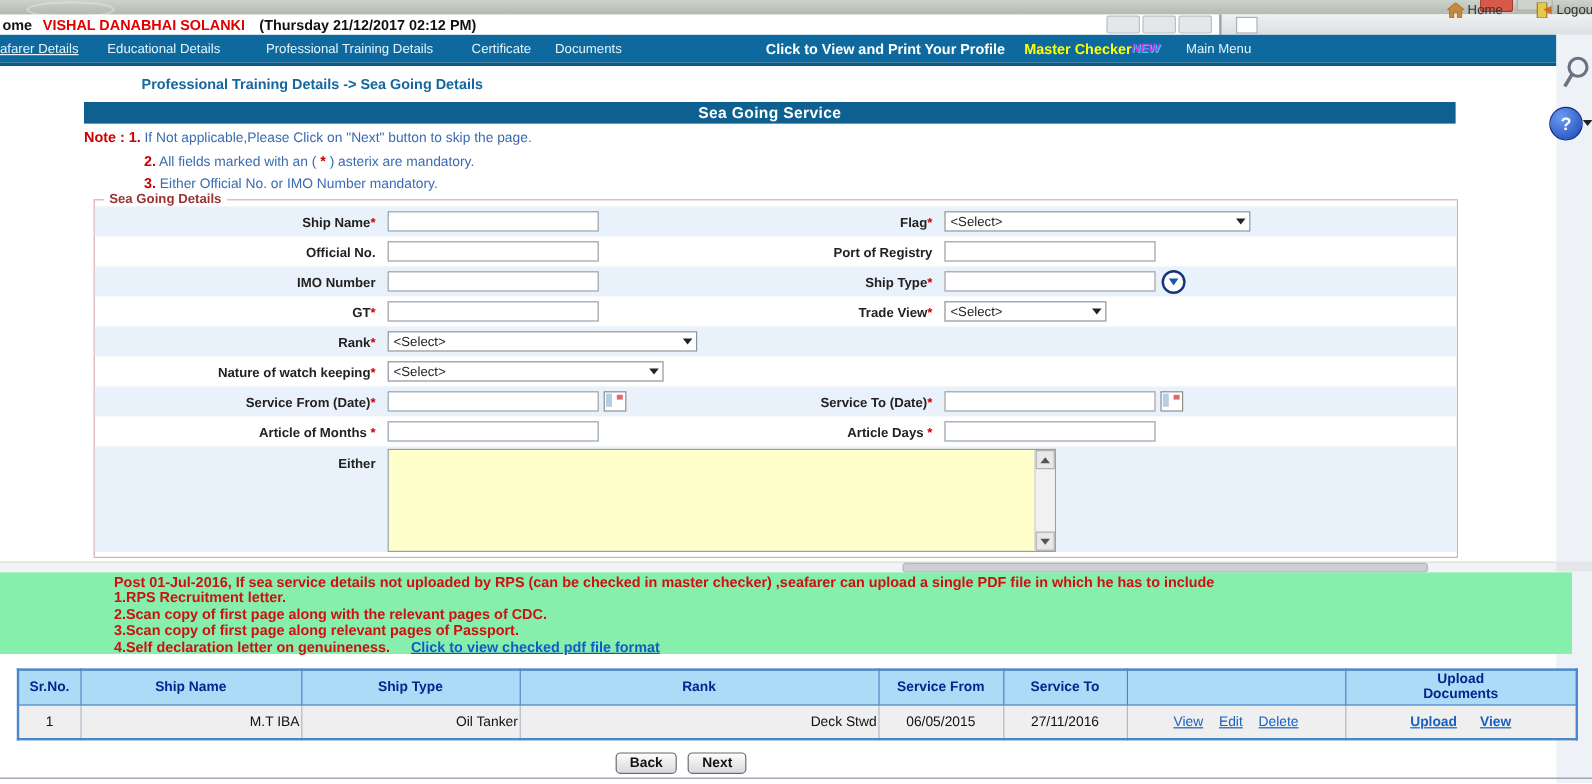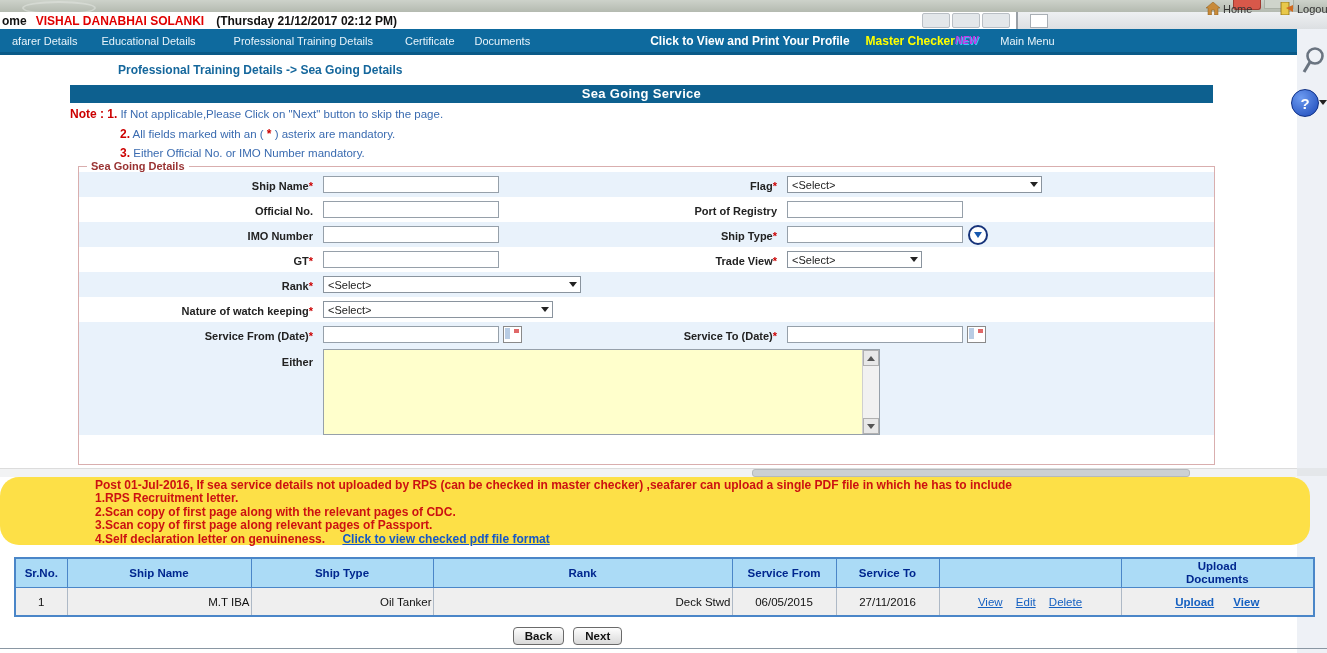--- a/index.html
+++ b/index.html
@@ -82,22 +82,22 @@
   .ta-body{flex:1;}
   .ta-sb{width:16px;background:#f1f1f1;border-left:1px solid #cfcfcf;display:flex;flex-direction:column;justify-content:space-between;}
   .sb-btn{height:14px;background:#e8e8e8;border:1px solid #b0b0b0;display:flex;align-items:center;justify-content:center;cursor:pointer;}
   .sb-up::after{content:'';width:0;height:0;border-left:4px solid transparent;border-right:4px solid transparent;border-bottom:5px solid #555;}
   .sb-down::after{content:'';width:0;height:0;border-left:4px solid transparent;border-right:4px solid transparent;border-top:5px solid #555;}
   
   #hscroll{position:absolute;left:0;top:468px;width:1297px;height:8px;background:#f2f3f4;border-top:1px solid #dcdcdc;}
   #hscroll-thumb{position:absolute;left:752px;top:0px;width:436px;height:6px;background:#ccd0d3;border:1px solid #b5b9bc;border-radius:3px;}
   #hscroll-corner{position:absolute;left:1297px;top:468px;width:30px;height:8px;background:#e4e7ea;}
   
-  #notice{position:absolute;left:0;top:477px;width:1310px;height:68px;background:#fde047;
-    padding:2px 0 0 95px;box-sizing:border-box;font-size:12px;font-weight:bold;color:#cc1111;line-height:13.4px;border-radius:19px;}
+  #notice{position:absolute;left:0;top:477px;width:1310px;height:68px;background:#86efac;
+    padding:2px 0 0 95px;box-sizing:border-box;font-size:12px;font-weight:bold;color:#cc1111;line-height:13.4px;}
   #notice a{color:#1558c8;font-weight:bold;text-decoration:underline;margin-left:14px;cursor:pointer;}
   
   #seatable{position:absolute;left:14px;top:557px;width:1299px;border-collapse:collapse;table-layout:fixed;
     border:2px solid #4a86c8;font-size:11.5px;}
   #seatable th{background:#abdbf6;color:#00278f;font-weight:bold;border:1px solid #4a86c8;height:28px;padding:0;}
   #seatable td{background:#efefef;border:1px solid #aeb9c6;border-bottom:1px solid #4a86c8;height:25px;color:#111;}
   .th-upload span{display:block;width:84px;margin:0 auto;line-height:13px;}
   .td-c{text-align:center;}
   .td-l{text-align:right;padding-left:8px;}
   .tbl-link{color:#1661c1;text-decoration:underline;cursor:pointer;margin:0 5px;}
@@ -136,21 +136,21 @@
 </div>
 <div class="ub-link" style="left:1280px;">
   <svg width="14" height="13" viewBox="0 0 14 13">
     <rect x="1" y="0" width="8" height="13" fill="#e8c84a" stroke="#8a6a10" stroke-width="0.8"></rect>
     <polygon points="6,6 13,3 13,10" fill="#d06a20"></polygon>
   </svg>
   <span>Logout</span>
 </div>
 
 <div id="navbar">
-  <span class="nav-item" style="margin-left:12px;">afarer Details</span>
+  <span class="nav-item" style="margin-left:0;text-decoration:underline;">afarer Details</span>
   <span class="nav-item" style="margin-left:24px;">Educational Details</span>
   <span class="nav-item" style="margin-left:38px;">Professional Training Details</span>
   <span class="nav-item" style="margin-left:32px;">Certificate</span>
   <span class="nav-item" style="margin-left:20px;">Documents</span>
   <span class="nav-item nav-bold" style="margin-left:120px;">Click to View and Print Your Profile</span>
   <span class="nav-item nav-master" style="margin-left:16px;">Master Checker</span>
   <span class="nav-new">NEW</span>
   <span class="nav-item" style="margin-left:22px;">Main Menu</span>
 </div>
 <div id="nav-underline-blue"></div>
@@ -265,20 +265,30 @@
       <input class="tin" type="text" style="">
       <div class="calbtn"></div>
     </div>
     <div class="rlabel"><span class="lbl">Service To (Date)</span><span class="star">*</span></div>
     <div class="rctrl">
       <input class="tin" type="text" style="">
       <div class="calbtn"></div>
     </div>
   </div>
 
+  <div class="frow">
+    <div class="lcell"><span class="lbl">Article of Months </span><span class="star">*</span></div>
+    <div class="lctrl">
+        <input class="tin" type="text" style="">
+      </div>
+    <div class="rlabel"><span class="lbl">Article Days </span><span class="star">*</span></div>
+    <div class="rctrl">
+        <input class="tin" type="text" style="">
+      </div>
+  </div>
 
   <div class="frow alt tall">
     <div class="lcell" style="padding-top:5px;"><span class="lbl">Either</span></div>
     <div class="ta">
       <div class="ta-body"></div>
       <div class="ta-sb">
         <div class="sb-btn sb-up"></div>
         <div class="sb-btn sb-down"></div>
       </div>
     </div>

